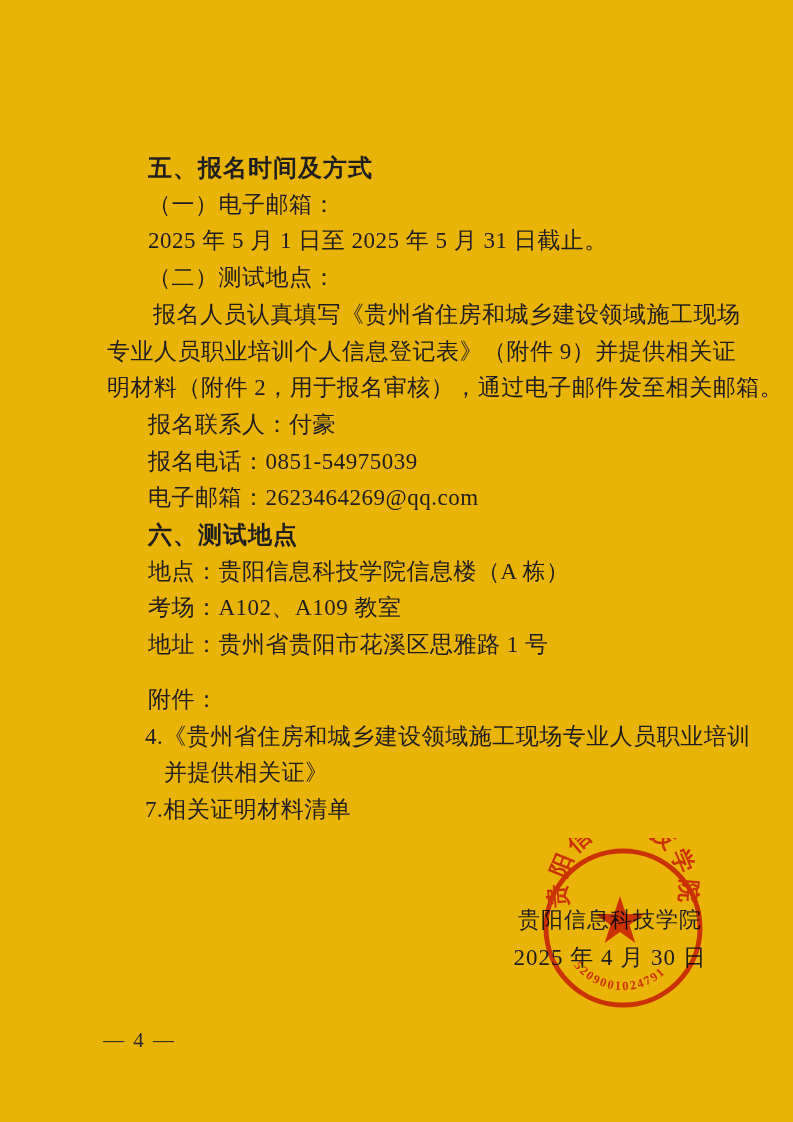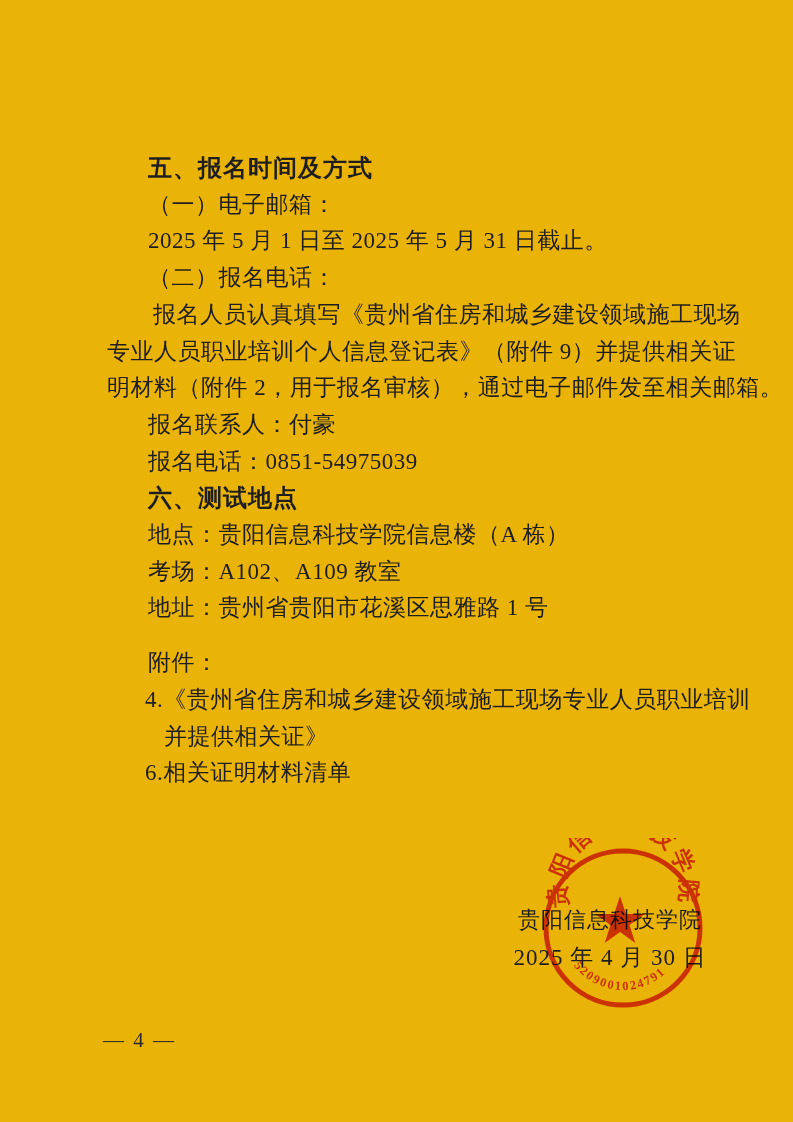--- a/index.html
+++ b/index.html
@@ -69,34 +69,35 @@
 </style>
 </head>
 <body>
 
 <div class="page">
 
   <div class="content">
     <div class="line ind hd">五、报名时间及方式</div>
     <div class="line ind">（一）电子邮箱：</div>
     <div class="line ind">2025 年 5 月 1 日至 2025 年 5 月 31 日截止。</div>
-    <div class="line ind">（二）报名电话：</div>
+    <div class="line ind">（二）测试地点：</div>
     <div class="line pind">报名人员认真填写《贵州省住房和城乡建设领域施工现场</div>
     <div class="line">专业人员职业培训个人信息登记表》（附件 9）并提供相关证</div>
     <div class="line">明材料（附件 2，用于报名审核），通过电子邮件发至相关邮箱。</div>
     <div class="line ind">报名联系人：付豪</div>
     <div class="line ind">报名电话：0851-54975039</div>
+    <div class="line ind">电子邮箱：2623464269@qq.com</div>
     <div class="line ind hd">六、测试地点</div>
     <div class="line ind">地点：贵阳信息科技学院信息楼（A 栋）</div>
     <div class="line ind">考场：A102、A109 教室</div>
     <div class="line ind">地址：贵州省贵阳市花溪区思雅路 1 号</div>
     <div class="line ind gap-top">附件：</div>
     <div class="line att1">4.《贵州省住房和城乡建设领域施工现场专业人员职业培训</div>
     <div class="line att2">并提供相关证》</div>
-    <div class="line att1">6.相关证明材料清单</div>
+    <div class="line att1">7.相关证明材料清单</div>
   </div>
 
   <div class="signature">
     <div class="line org">贵阳信息科技学院</div>
     <div class="line date">2025 年 4 月 30 日</div>
   </div>
 
   <div class="seal">
     <svg viewBox="0 0 180 180" xmlns="http://www.w3.org/2000/svg">
       <defs>

